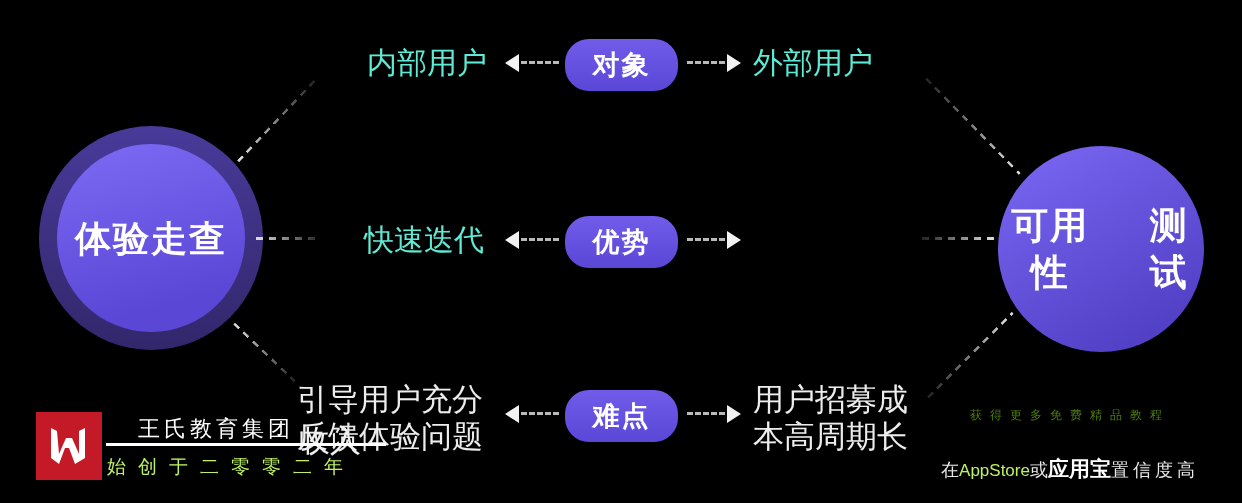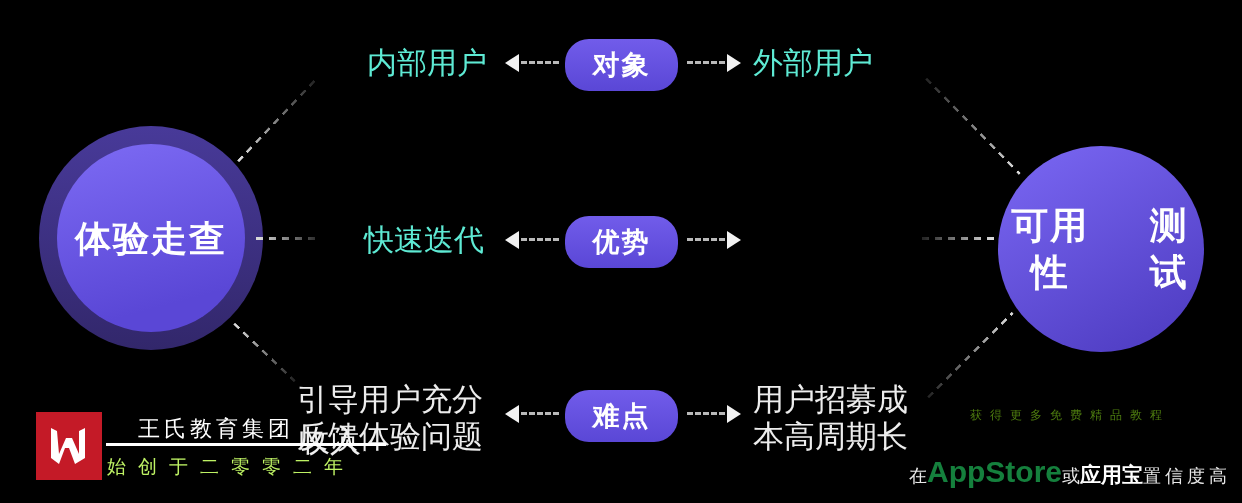--- a/index.html
+++ b/index.html
@@ -44,21 +44,21 @@
   .artifact{position:absolute;left:299px;top:420px;font-size:31px;color:#f0f0f0;white-space:nowrap;}
   
   .fr-line1{position:absolute;left:922px;top:407px;width:296px;text-align:center;
     font-size:12px;letter-spacing:8px;color:#4d7c0f;white-space:nowrap;}
   .fr-bar{position:absolute;left:922px;top:431px;width:294px;height:24px;background:#a5a5a5;
     display:flex;align-items:center;justify-content:center;}
   .fr-brand{color:#c51616;font-size:19px;font-weight:bold;letter-spacing:9px;white-space:nowrap;}
   .fr-line3{position:absolute;left:922px;top:455px;width:296px;display:flex;
     align-items:baseline;justify-content:center;white-space:nowrap;color:#e8e8e8;}
   .fr-sm{font-size:18px;}
-  .fr-appstore{font-size:30px;font-weight:bold;color:#15803d;}
+  .fr-appstore{font-size:17px;font-weight:normal;color:#bef264;}
   .fr-yyb{font-size:21px;font-weight:bold;color:#fff;}
   .fr-sp{font-size:18px;letter-spacing:4px;}
 </style>
 </head>
 <body>
 
 <div class="stage">
 
   <div class="ring"></div>
   <div class="node node-left">

